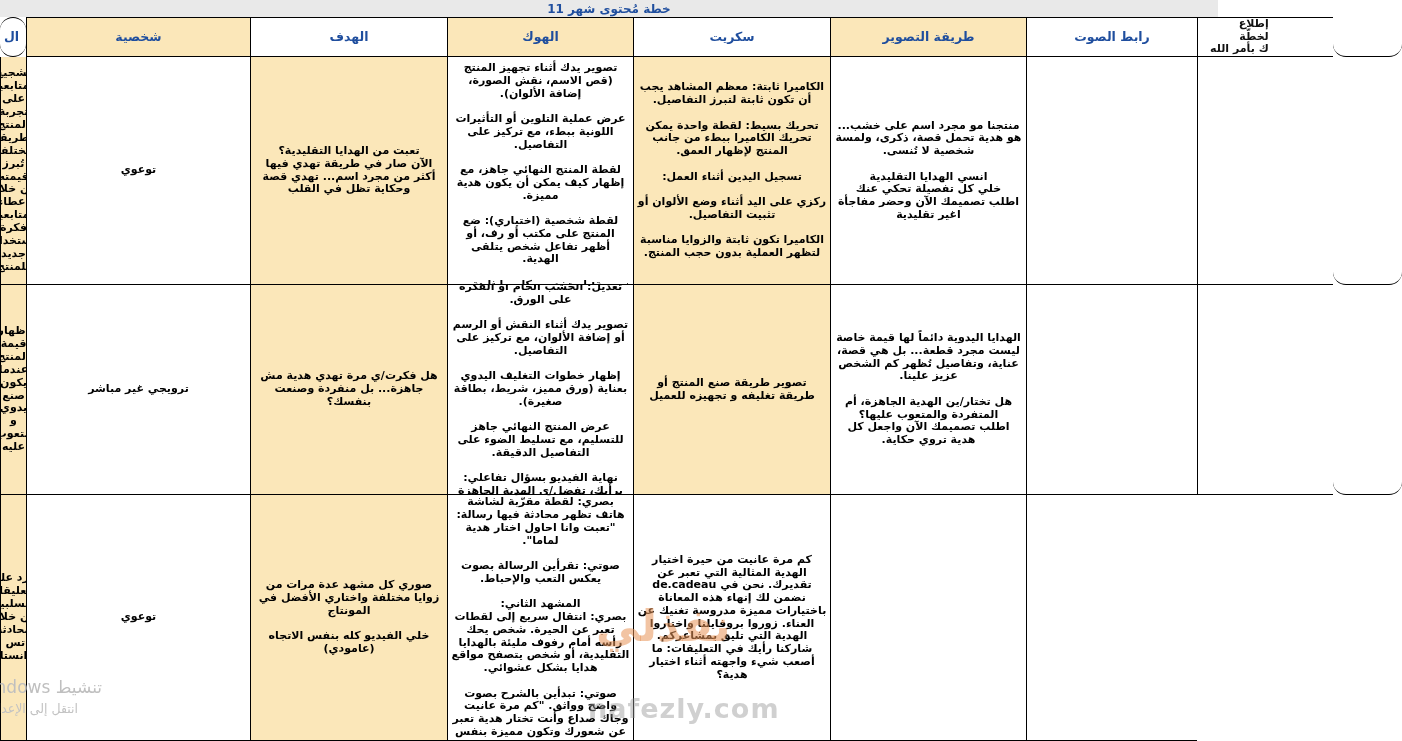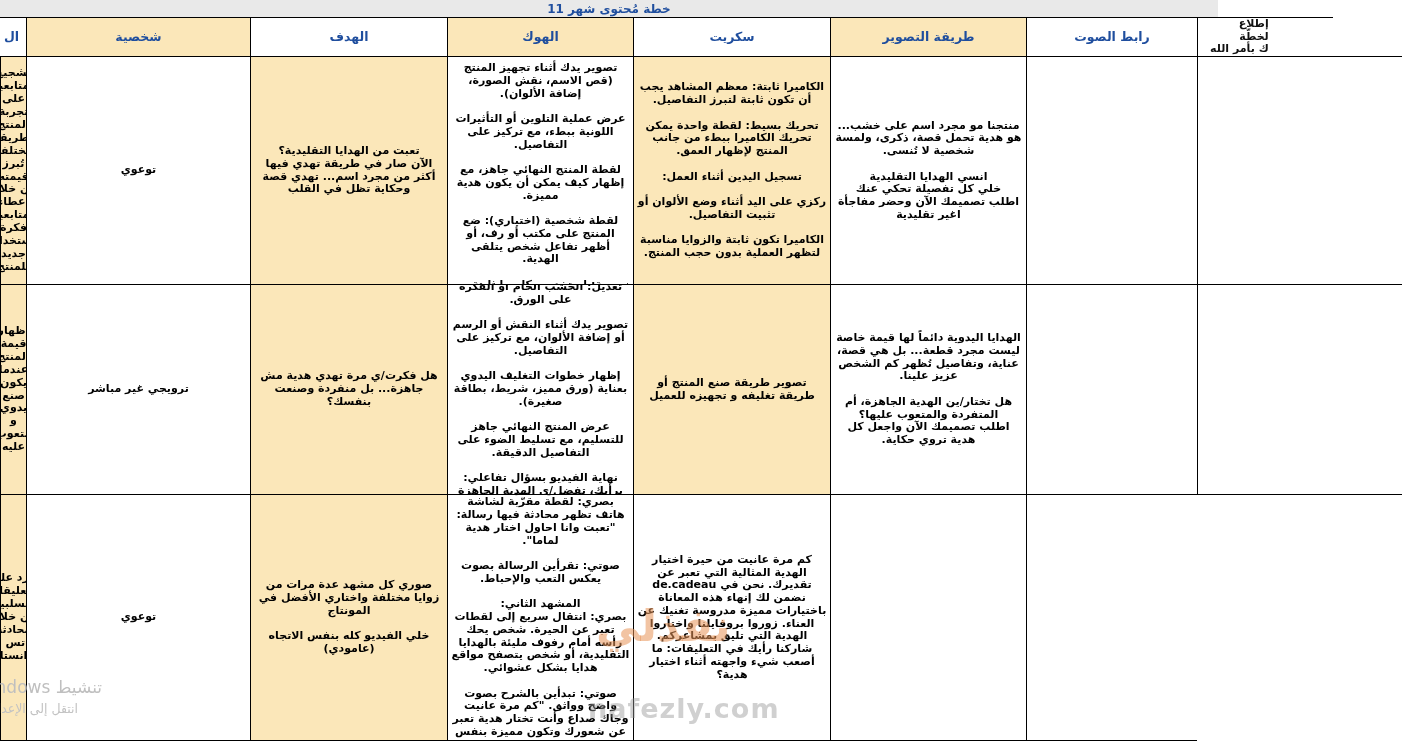--- a/index.html
+++ b/index.html
@@ -30,21 +30,21 @@
     border-bottom:1px solid #000;
     display:flex; align-items:center; justify-content:center;
     text-align:center; direction:rtl;
     font-weight:bold; color:#000;
     font-size:11px; line-height:1.18;
     white-space:pre-line;
     overflow:hidden;
     padding:2px 4px;
     background:#ffffff;
   }
-  .c.first { border-left:none; }
+  .c.first { border-left:none;border-radius:13px; }
   .c.rtop  { border-top:1px solid #000; }
   .yellow  { background:#fbe7b9; }
   .hd      { color:#1f4e9e; font-size:12.5px; }
   .hd-note { font-size:11px; line-height:1.15; justify-content:flex-end; padding:1px 0; position:relative; }
   .hd-note .shift { position:relative; right:-12px; text-align:right; white-space:pre-line; color:#111; }
   .hd-left { justify-content:flex-end; padding-right:9px; }
   .tight   { line-height:1.16; padding:1px 3px; }
   
   .wm { position:absolute; pointer-events:none; z-index:5; }
   .win1 { top:677px; left:-66px; width:168px; direction:rtl; white-space:nowrap;

